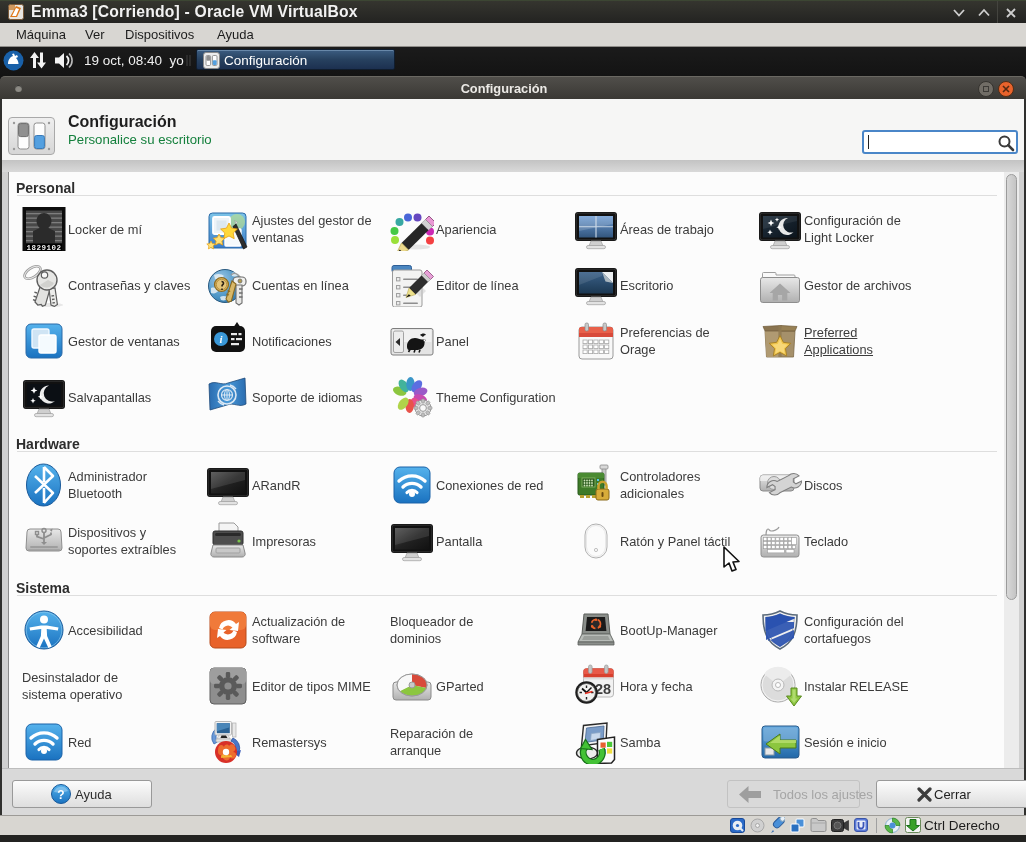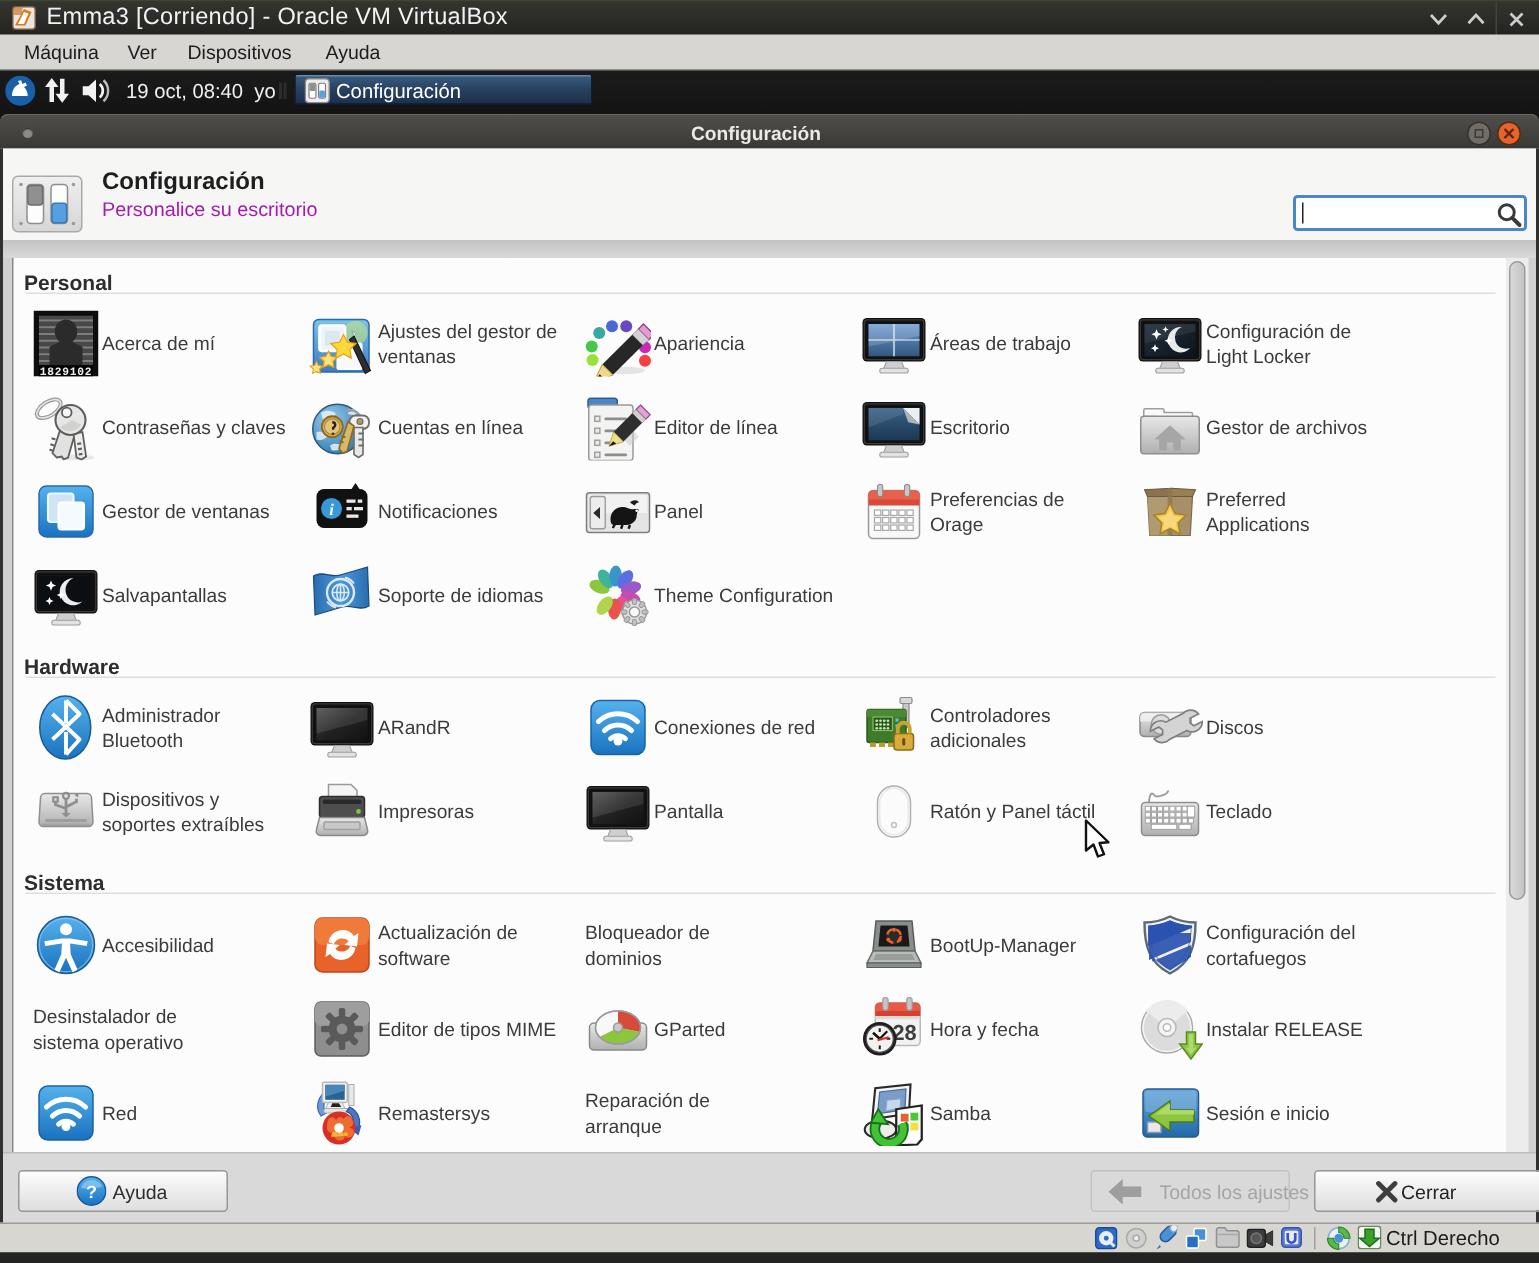--- a/index.html
+++ b/index.html
@@ -1,52 +1,52 @@
 <!DOCTYPE html>
 <html><head><meta charset="utf-8"><style>
 *{margin:0;padding:0;box-sizing:border-box}
 html,body{width:1026px;height:842px;overflow:hidden;font-family:"Liberation Sans",sans-serif;background:#222220}
 .abs{position:absolute}
 
 #vtitle{position:absolute;left:0;top:0;width:1026px;height:23px;background:linear-gradient(#35352f,#232321);border-top:1px solid #3c4633}
-#vtitle .t{position:absolute;left:31px;top:2px;font-size:15.7px;font-weight:normal;color:#f2f2f2;letter-spacing:.2px}
+#vtitle .t{position:absolute;left:31px;top:2px;font-size:15.7px;font-weight:bold;color:#f2f2f2;letter-spacing:.2px}
 #menubar{position:absolute;left:0;top:23px;width:1026px;height:24px;background:#d8d6d2;border-bottom:1px solid #8f8d89}
 #menubar span{position:absolute;top:4px;font-size:13px;color:#1c1c1c}
 
 #gpanel{position:absolute;left:0;top:47px;width:1026px;height:41px;background:linear-gradient(#1b1b1b,#101010)}
 #gpanel .clock{position:absolute;left:84px;top:6px;font-size:13.5px;color:#f0f0f0}
 #taskbtn{position:absolute;left:196px;top:2px;width:199px;height:21px;border:1px solid #101d2e;border-radius:2px;background:linear-gradient(#3c5d81,#27415f 50%,#1c3050);box-shadow:inset 0 1px 0 rgba(160,190,220,.45)}
 #taskbtn .l{position:absolute;left:27px;top:3px;font-size:13.5px;color:#fff}
 
 #win{position:absolute;left:0;top:76px;width:1026px;height:758px}
 #wtitle{position:absolute;left:0;top:0;width:1026px;height:23px;background:linear-gradient(#504e4a,#3a3834);border-radius:5px 5px 0 0;border-top:1px solid #6a6862}
 #wtitle .t{position:absolute;left:0;width:1008px;text-align:center;top:4px;font-size:12.8px;font-weight:bold;color:#eceae6}
 #wdot{position:absolute;left:15px;top:8px;width:7px;height:7px;border-radius:50%;background:#8d8b85;box-shadow:inset 0 1px 1px #2a2a28}
 .wcirc{position:absolute;top:3.5px;width:16px;height:16px;border-radius:50%}
 #wmax{left:978px;background:#716d66;border:1px solid #35332f}
 #wmax i{position:absolute;left:4px;top:4px;width:6px;height:6px;border:1.5px solid #3c3a36}
 #wclose{left:998px;background:#e8632c;border:1px solid #512d16}
 #wbody{position:absolute;left:0;top:23px;width:1026px;height:735px;background:#d4d2d0;border-left:2px solid #30302e;border-right:2px solid #30302e}
 #whead{position:absolute;left:0;top:0;width:1022px;height:61px;background:#f6f6f5}
 #whead .h1{position:absolute;left:66px;top:14px;font-size:16px;font-weight:bold;color:#1e1e1e}
-#whead .h2{position:absolute;left:66px;top:33px;font-size:13.2px;color:#a21caf}
+#whead .h2{position:absolute;left:66px;top:33px;font-size:13.2px;color:#15803d}
 #hicon{position:absolute;left:6px;top:18px;width:47px;height:38px;border:1px solid #a9a9a9;border-radius:4px;background:linear-gradient(#efefef,#d6d6d6)}
 #search{position:absolute;left:860px;top:31px;width:156px;height:24px;background:#fff;border:2px solid #4a86c8;border-radius:3px}
 #search .caret{position:absolute;left:4px;top:3px;width:1px;height:14px;background:#222}
 #gstrip{position:absolute;left:0;top:61px;width:1022px;height:12px;background:linear-gradient(#c3c3c3,#d9d9d9)}
 #viewport{position:absolute;left:0;top:73px;width:1022px;height:596px;background:#d0d0d0}
 #white{position:absolute;left:6px;top:0;width:996px;height:596px;background:#fcfcfc;border-left:1px solid #8a8a8a}
 #sbar{position:absolute;left:1002px;top:0;width:15px;height:596px;background:#ececec}
 #sthumb{position:absolute;left:2px;top:2px;width:11px;height:426px;border-radius:6px;background:linear-gradient(90deg,#d8d8d8,#c4c4c4);border:1px solid #9b9b9b}
 .sect{position:absolute;left:6px;font-size:14px;font-weight:bold;color:#2d2d2d}
 .sline{position:absolute;left:7px;width:980px;height:1px;background:#dedede}
 .item{position:absolute;height:44px}
 .item .txt{position:absolute;left:46px;top:50%;transform:translateY(-50%);font-size:12.8px;line-height:17px;color:#3b3b3b;white-space:nowrap}
 .item .txt.noic{left:0}
-.item .txt.und{}
+.item .txt.und{text-decoration:underline}
 .icon{position:absolute;left:0;top:0;width:44px;height:44px}
 
 #btnbar{position:absolute;left:0;top:669px;width:1022px;height:47px;background:#d9d9d9;border-top:1px solid #bdbdbd}
 .pbtn{position:absolute;top:11px;height:28px;white-space:nowrap;border:1px solid #999;border-radius:3px;background:linear-gradient(#fcfcfc,#dedede);font-size:13px;color:#2e2e2e}
 .pbtn.dis{background:#d9d9d9;border:1px solid #c2c2c2;color:#a5a5a5}
 #vstatus{position:absolute;left:0;top:815px;width:1026px;height:20px;background:#d8d6d1;border-top:1px solid #9c9a96}
 #vstatus .ctrl{position:absolute;left:924px;top:2px;font-size:13.5px;color:#1c1c1c}
 #bstrip{position:absolute;left:0;top:835px;width:1026px;height:7px;background:#232321}
 svg{display:block}
 </style></head>
@@ -199,21 +199,21 @@
               <rect x="4" y="10.5" width="36" height="1.3" fill="#7e7e7e"></rect>
               <rect x="4" y="15" width="36" height="1.3" fill="#7e7e7e"></rect>
               <rect x="4" y="19.5" width="36" height="1.3" fill="#7e7e7e"></rect>
               <rect x="4" y="24" width="36" height="1.3" fill="#7e7e7e"></rect>
               <rect x="4" y="28.5" width="36" height="1.3" fill="#7e7e7e"></rect>
               <rect x="4" y="33" width="36" height="1.3" fill="#7e7e7e"></rect>
               <path d="M22 6 a7.5 8 0 0 1 7.5 8 c0 3.2-1.6 5.4-3.2 7 l6.7 3.2 v12.3 h-22 v-12.3 l6.7-3.2 c-1.6-1.6-3.2-3.8-3.2-7 a7.5 8 0 0 1 7.5-8z" fill="#2b2b2b"></path>
               <rect x="4" y="36.5" width="36" height="7.5" fill="#000"></rect>
               <text x="22" y="43" font-family="Liberation Mono,monospace" font-size="7.5" fill="#f0f0f0" text-anchor="middle" font-weight="bold" letter-spacing="0.5">1829102</text>
             </svg>
-            <span class="txt">Acerca de mí</span>
+            <span class="txt">Locker de mí</span>
           </div>
 <div class="item" style="left:196px;top:35px">
             <svg class="icon" width="44" height="44" viewBox="0 0 44 44">
               <defs>
                 <linearGradient id="wmb" x1="0" y1="0" x2="0" y2="1">
                   <stop offset="0" stop-color="#7cc4e8"></stop>
                   <stop offset="1" stop-color="#3a7cc8"></stop>
                 </linearGradient>
               </defs>
               <rect x="3" y="6" width="37" height="35" rx="3.5" fill="url(#wmb)" stroke="#2a6aa8"></rect>

